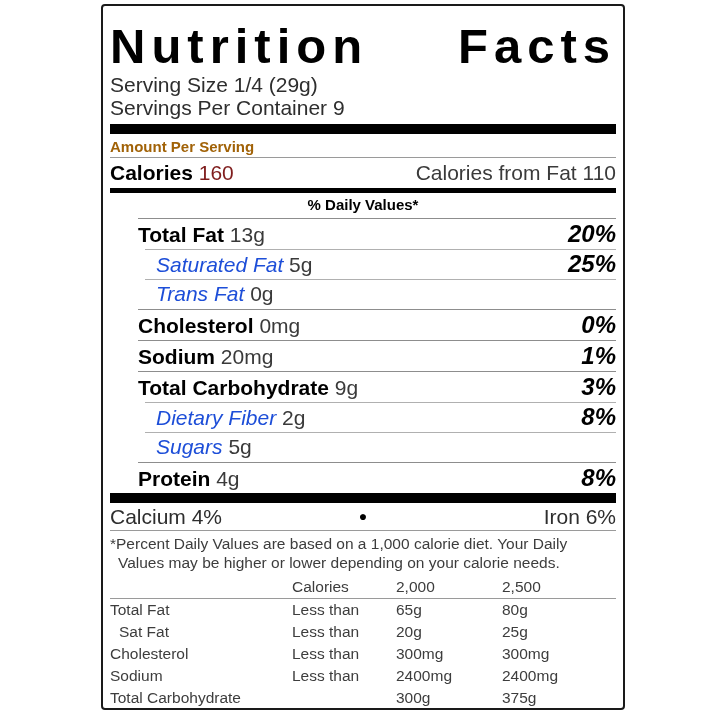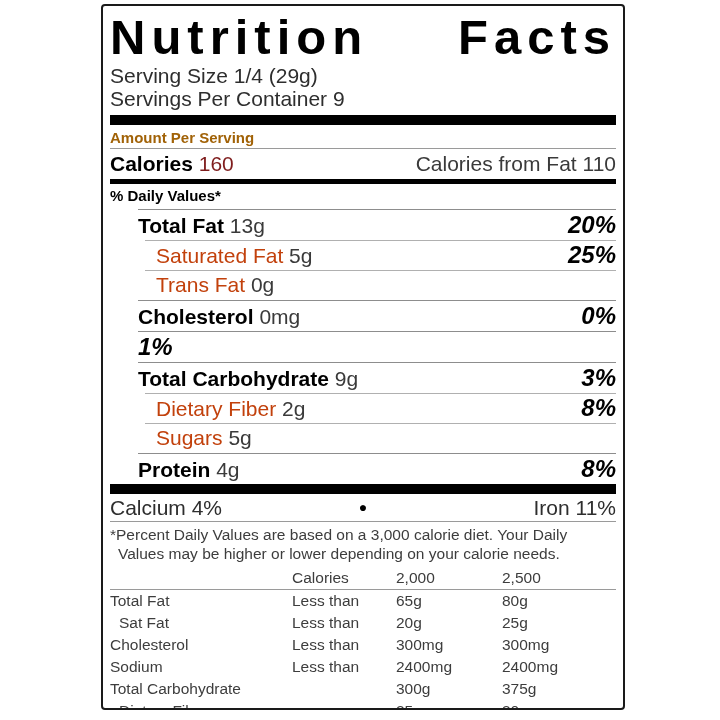--- a/index.html
+++ b/index.html
@@ -30,21 +30,21 @@
     box-sizing: content-box;
     padding: 0 7px;
     overflow: hidden;
     color: #000;
   }
   
   .title-row {
     display: flex;
     justify-content: space-between;
     align-items: baseline;
-    padding-top: 6px;
+    padding-top: 15px;
     line-height: 50px;
     height: 52px;
   }
   .title-word {
     font-size: 49px;
     font-weight: bold;
     letter-spacing: 6px;
     color: #000;
     white-space: nowrap;
   }
@@ -72,21 +72,21 @@
     justify-content: space-between;
     align-items: baseline;
     font-size: 21px;
     line-height: 29px;
     height: 30px;
   }
   .calories-left .b { font-weight: bold; color: #000; }
   .calories-left .v { color: #7f1d1d; }
   .calories-from-fat { color: #3a3a3a; }
   .dv-header {
-    text-align: left;
+    text-align: center;
     font-size: 15px;
     font-weight: bold;
     line-height: 24px;
     height: 25px;
     color: #000;
   }
   
   .nrow {
     display: flex;
     justify-content: space-between;
@@ -99,21 +99,21 @@
   .nrow.topline { border-top: 1.5px solid #8d8d8d; margin-left: 28px; }
   .nrow.subline::before {
     content: "";
     position: absolute;
     left: 35px;
     right: 0;
     top: 0;
     border-top: 1px solid #b0b0b0;
   }
   .nrow .nname { font-weight: bold; color: #000; }
-  .nrow.sub .nname { font-weight: normal; color: #c2410c; padding-left: 46px; }
+  .nrow.sub .nname { font-weight: normal; color: #1d4ed8; padding-left: 46px; font-style: italic; }
   .nrow .amt { color: #3a3a3a; }
   .nrow .pct { font-weight: bold; color: #000; font-size: 24px; font-style: italic; }
   
   .minerals-row {
     display: grid;
     grid-template-columns: 1fr auto 1fr;
     align-items: center;
     font-size: 21px;
     line-height: 27px;
     height: 27px;
@@ -179,20 +179,21 @@
     </div>
     <div class="nrow sub subline">
       <span><span class="nname">Trans Fat</span>&nbsp;<span class="amt">0g</span></span>
       <span class="pct"></span>
     </div>
     <div class="nrow topline">
       <span><span class="nname">Cholesterol</span>&nbsp;<span class="amt">0mg</span></span>
       <span class="pct">0%</span>
     </div>
     <div class="nrow topline">
+      <span><span class="nname">Sodium</span>&nbsp;<span class="amt">20mg</span></span>
       <span class="pct">1%</span>
     </div>
     <div class="nrow topline">
       <span><span class="nname">Total Carbohydrate</span>&nbsp;<span class="amt">9g</span></span>
       <span class="pct">3%</span>
     </div>
     <div class="nrow sub subline">
       <span><span class="nname">Dietary Fiber</span>&nbsp;<span class="amt">2g</span></span>
       <span class="pct">8%</span>
     </div>
@@ -203,26 +204,26 @@
     <div class="nrow topline">
       <span><span class="nname">Protein</span>&nbsp;<span class="amt">4g</span></span>
       <span class="pct">8%</span>
     </div>
 
     <div class="bar thick" style="margin-top:0;"></div>
 
     <div class="minerals-row">
       <span class="mineral-left">Calcium 4%</span>
       <span class="bullet">●</span>
-      <span class="mineral-right">Iron 11%</span>
+      <span class="mineral-right">Iron 6%</span>
     </div>
 
     <div class="thin-divider"></div>
 
-    <div class="footnote">*Percent Daily Values are based on a 3,000 calorie diet. Your Daily Values may be higher or lower depending on your calorie needs.</div>
+    <div class="footnote">*Percent Daily Values are based on a 1,000 calorie diet. Your Daily Values may be higher or lower depending on your calorie needs.</div>
 
     <div class="ref-table">
       <div class="ref-row header">
         <span class="c"></span>
         <span class="c">Calories</span>
         <span class="c">2,000</span>
         <span class="c">2,500</span>
       </div>
       <div class="ref-row">
         <span class="c">Total Fat</span>

